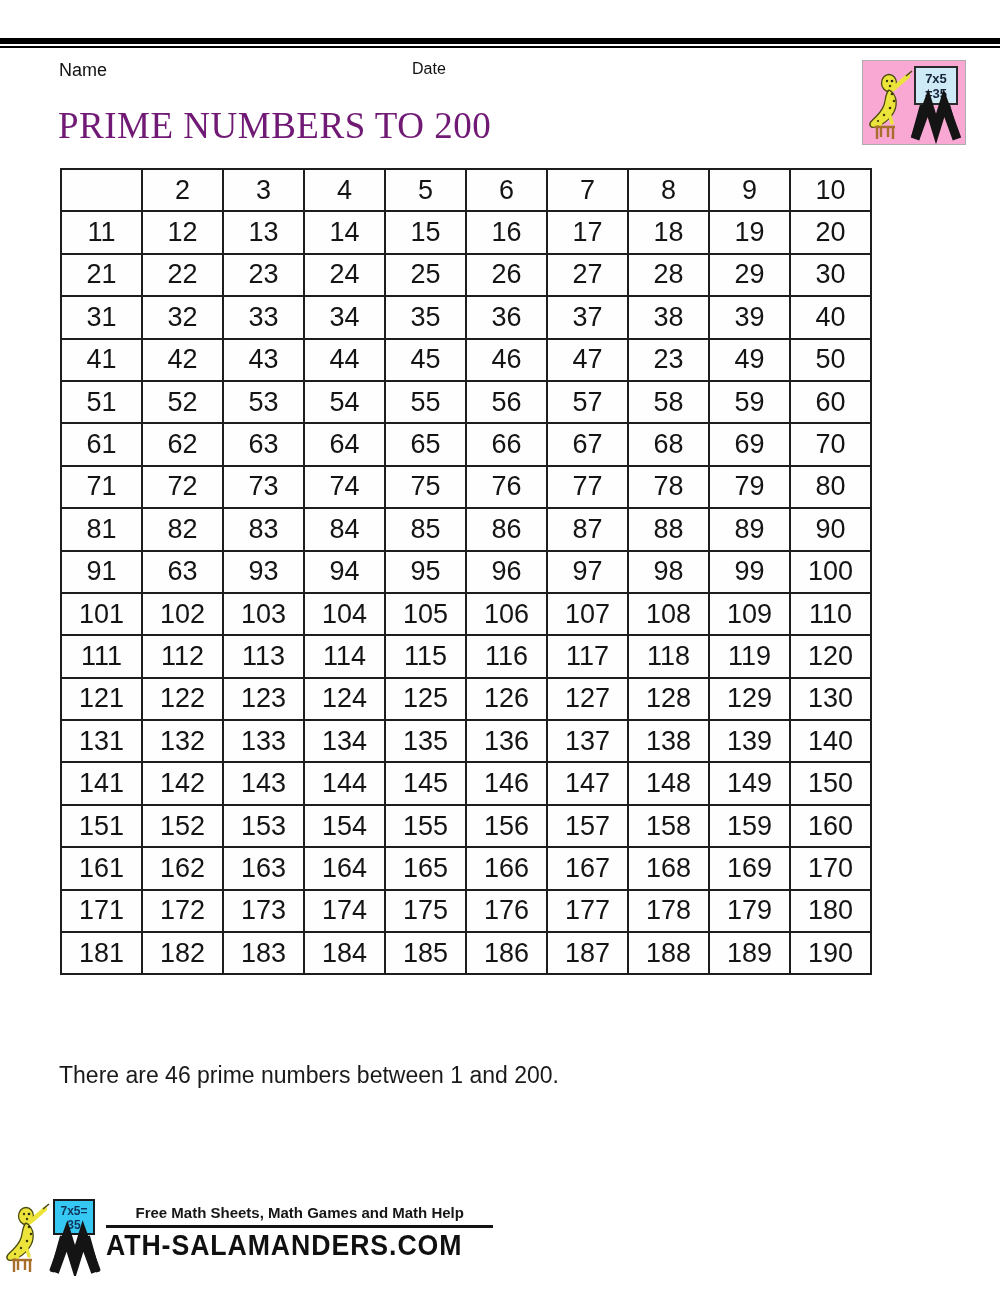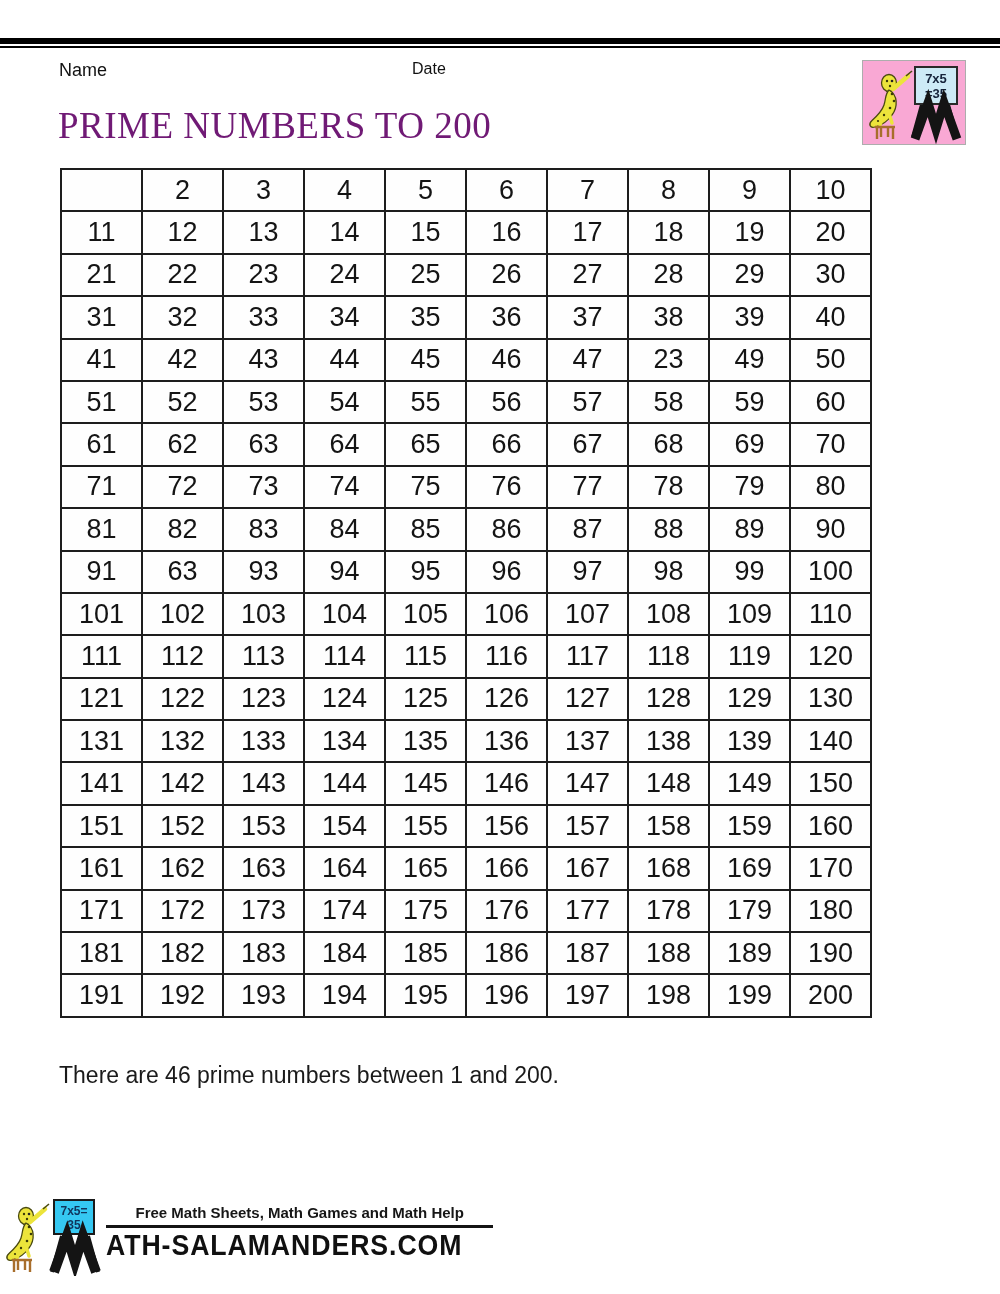--- a/index.html
+++ b/index.html
@@ -320,32 +320,20 @@
           <td>182</td>
           <td>183</td>
           <td>184</td>
           <td>185</td>
           <td>186</td>
           <td>187</td>
           <td>188</td>
           <td>189</td>
           <td>190</td>
         </tr>
-        <tr>
-          <td class="prime">191</td>
-          <td>192</td>
-          <td class="prime">193</td>
-          <td>194</td>
-          <td>195</td>
-          <td>196</td>
-          <td class="prime">197</td>
-          <td>198</td>
-          <td class="prime">199</td>
-          <td>200</td>
-        </tr>
       </tbody>
   </table>
 
   <div class="note">There are 46 prime numbers between 1 and 200.</div>
 
   <div class="footer">
     <svg class="footer-logo" width="120" height="80" viewBox="0 0 120 80">
       <path d="M62,40 L52,76 M88,40 L98,76" stroke="#141414" stroke-width="4"></path>
       <use href="#salamander" x="2" y="0"></use>
       <rect x="54" y="4" width="40" height="34" fill="#35c8f2" stroke="#1a1a1a" stroke-width="2"></rect>

